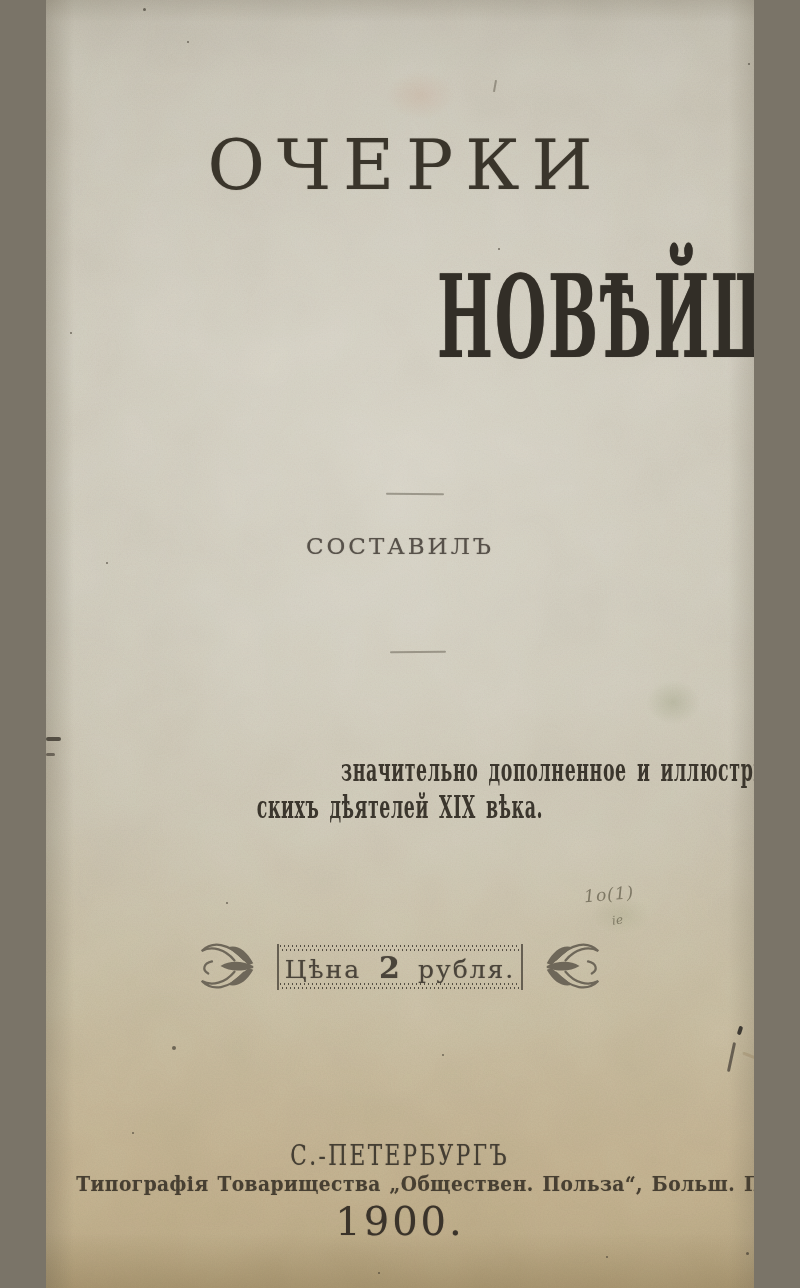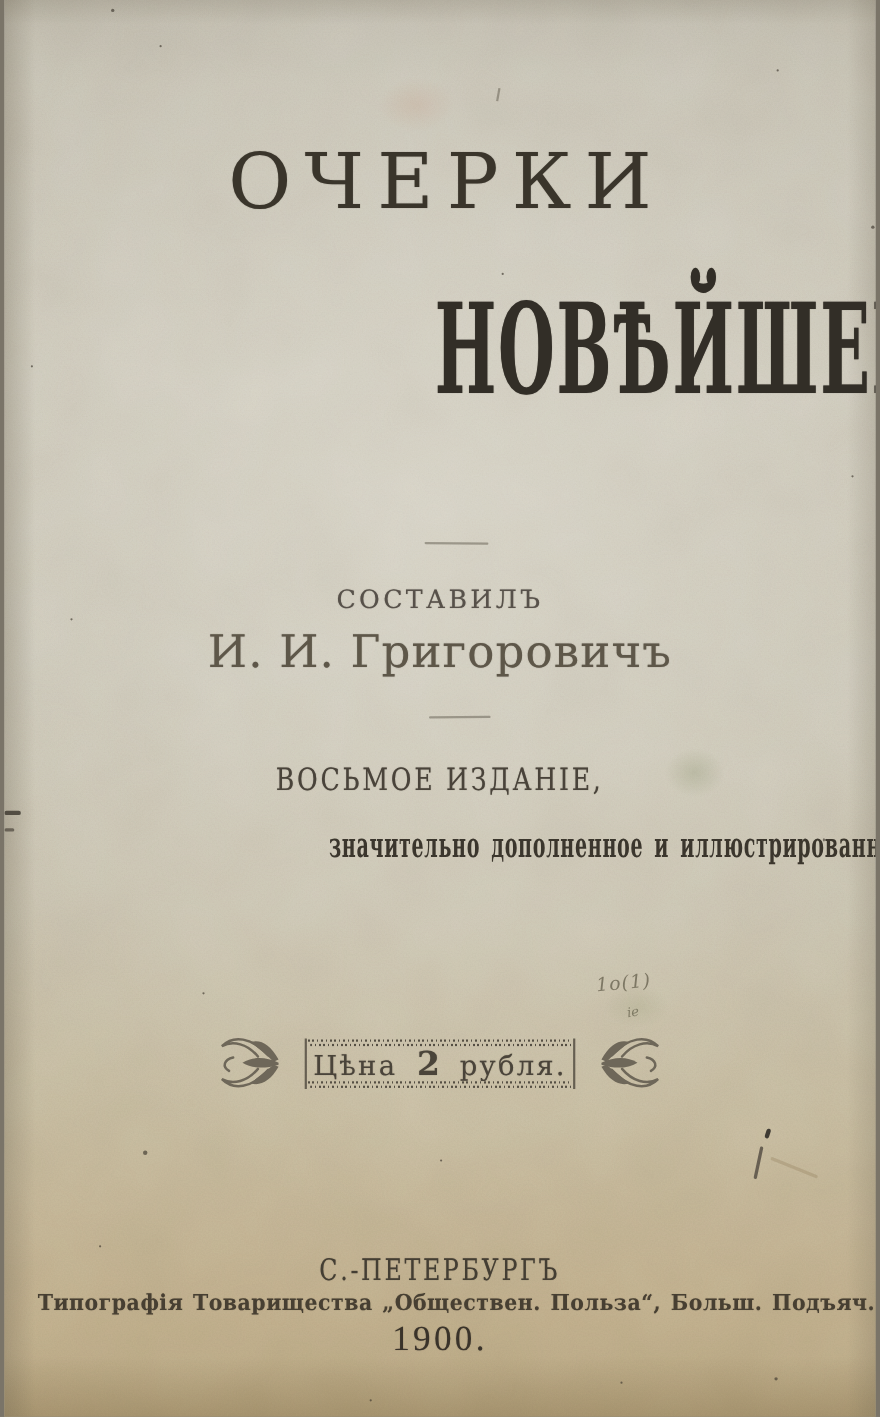--- a/index.html
+++ b/index.html
@@ -1,18 +1,18 @@
 <!DOCTYPE html>
 <html><head>
 <meta charset="utf-8">
 <style>
   html,body{margin:0;padding:0;background:#7a7468;}
   .page{
     position:relative;
-    width:792px;height:1288px;
+    width:708px;height:1288px;
     margin:0 auto;
     overflow:hidden;
     background:
       linear-gradient(180deg,#c7c3b6 0%,#d0ccbf 6%,#d6d2c5 26%,#d4d0c2 48%,#d1cbb9 64%,#cec4a9 78%,#c8b795 92%,#c0af8a 100%);
     font-family:"DejaVu Serif","Liberation Serif",serif;
     color:#3f3a31;
   }
   .vignette{
     position:absolute;inset:0;pointer-events:none;
     background:
@@ -80,21 +80,21 @@
   .edge-dash2{left:0;top:753px;width:9px;height:3px;background:rgba(58,52,44,.6);border-radius:2px;}
   .hw-tick{left:448px;top:80px;width:2px;height:12px;background:rgba(95,90,76,.5);transform:rotate(10deg);}
 
   .city-line{top:1140px;text-align:center;}
   .city-line .sq{display:inline-block;transform:scaleX(.80);transform-origin:50% 50%;
     font-size:27px;letter-spacing:3px;color:#443e33;}
   .printer-line{top:1172px;}
   .printer-line .sq{display:inline-block;transform:scaleX(.93);transform-origin:50% 50%;
     font-size:20px;letter-spacing:.5px;word-spacing:2px;color:#473f32;font-weight:bold;
     text-shadow:0 0 1px rgba(70,62,48,.35);}
-  .year-line{top:1198px;font-size:32px;letter-spacing:3px;color:#3a332a;font-family:Liberation Serif, serif;}
+  .year-line{top:1198px;font-size:40px;letter-spacing:3px;color:#3a332a;}
 
   .speck{position:absolute;border-radius:50%;background:rgba(62,56,46,.65);pointer-events:none;}
   .stain{position:absolute;border-radius:50%;pointer-events:none;}
 </style>
 </head>
 <body>
 
 <div class="page">
 
   <svg class="blotch" width="800" height="1288" aria-hidden="true">
@@ -116,30 +116,29 @@
   <div class="line series-title soft">ОЧЕРКИ</div>
 
   <div class="line main-title">
     <span class="sq">НОВѢЙШЕЙ ИСТОРІИ</span>
   </div>
 
 
   <div class="rule rule1"></div>
 
   <div class="line compiler-label soft">СОСТАВИЛЪ</div>
-  <div class="line compiler-name soft">И. И. Григоровичъ</div>
 
   <div class="rule rule2"></div>
 
-  <div class="line edition-line soft">
-    <span class="sq">ВОСЬМОЕ ИЗДАНІЕ,</span>
-  </div>
 
   <div class="line note-line note1">
     <span class="sq">значительно дополненное и иллюстрированное 52 портретами историче-</span>
+  </div>
+  <div class="line note-line note2">
+    <span class="sq">скихъ дѣятелей XIX вѣка.</span>
   </div>
 
   <div class="handwriting hw1">1о(1)</div>
   <div class="handwriting hw2">іе</div>
 
   <div class="price-row">
     <svg class="ornament" viewBox="0 0 64 64" aria-hidden="true">
       <g fill="none" stroke="#6e6759" stroke-width="2.4" stroke-linecap="round">
         <path d="M50 24 C34 6 16 4 5 15 C16 9 30 13 40 25"></path>
         <path d="M50 38 C34 56 16 58 5 47 C16 53 30 49 40 37"></path>

